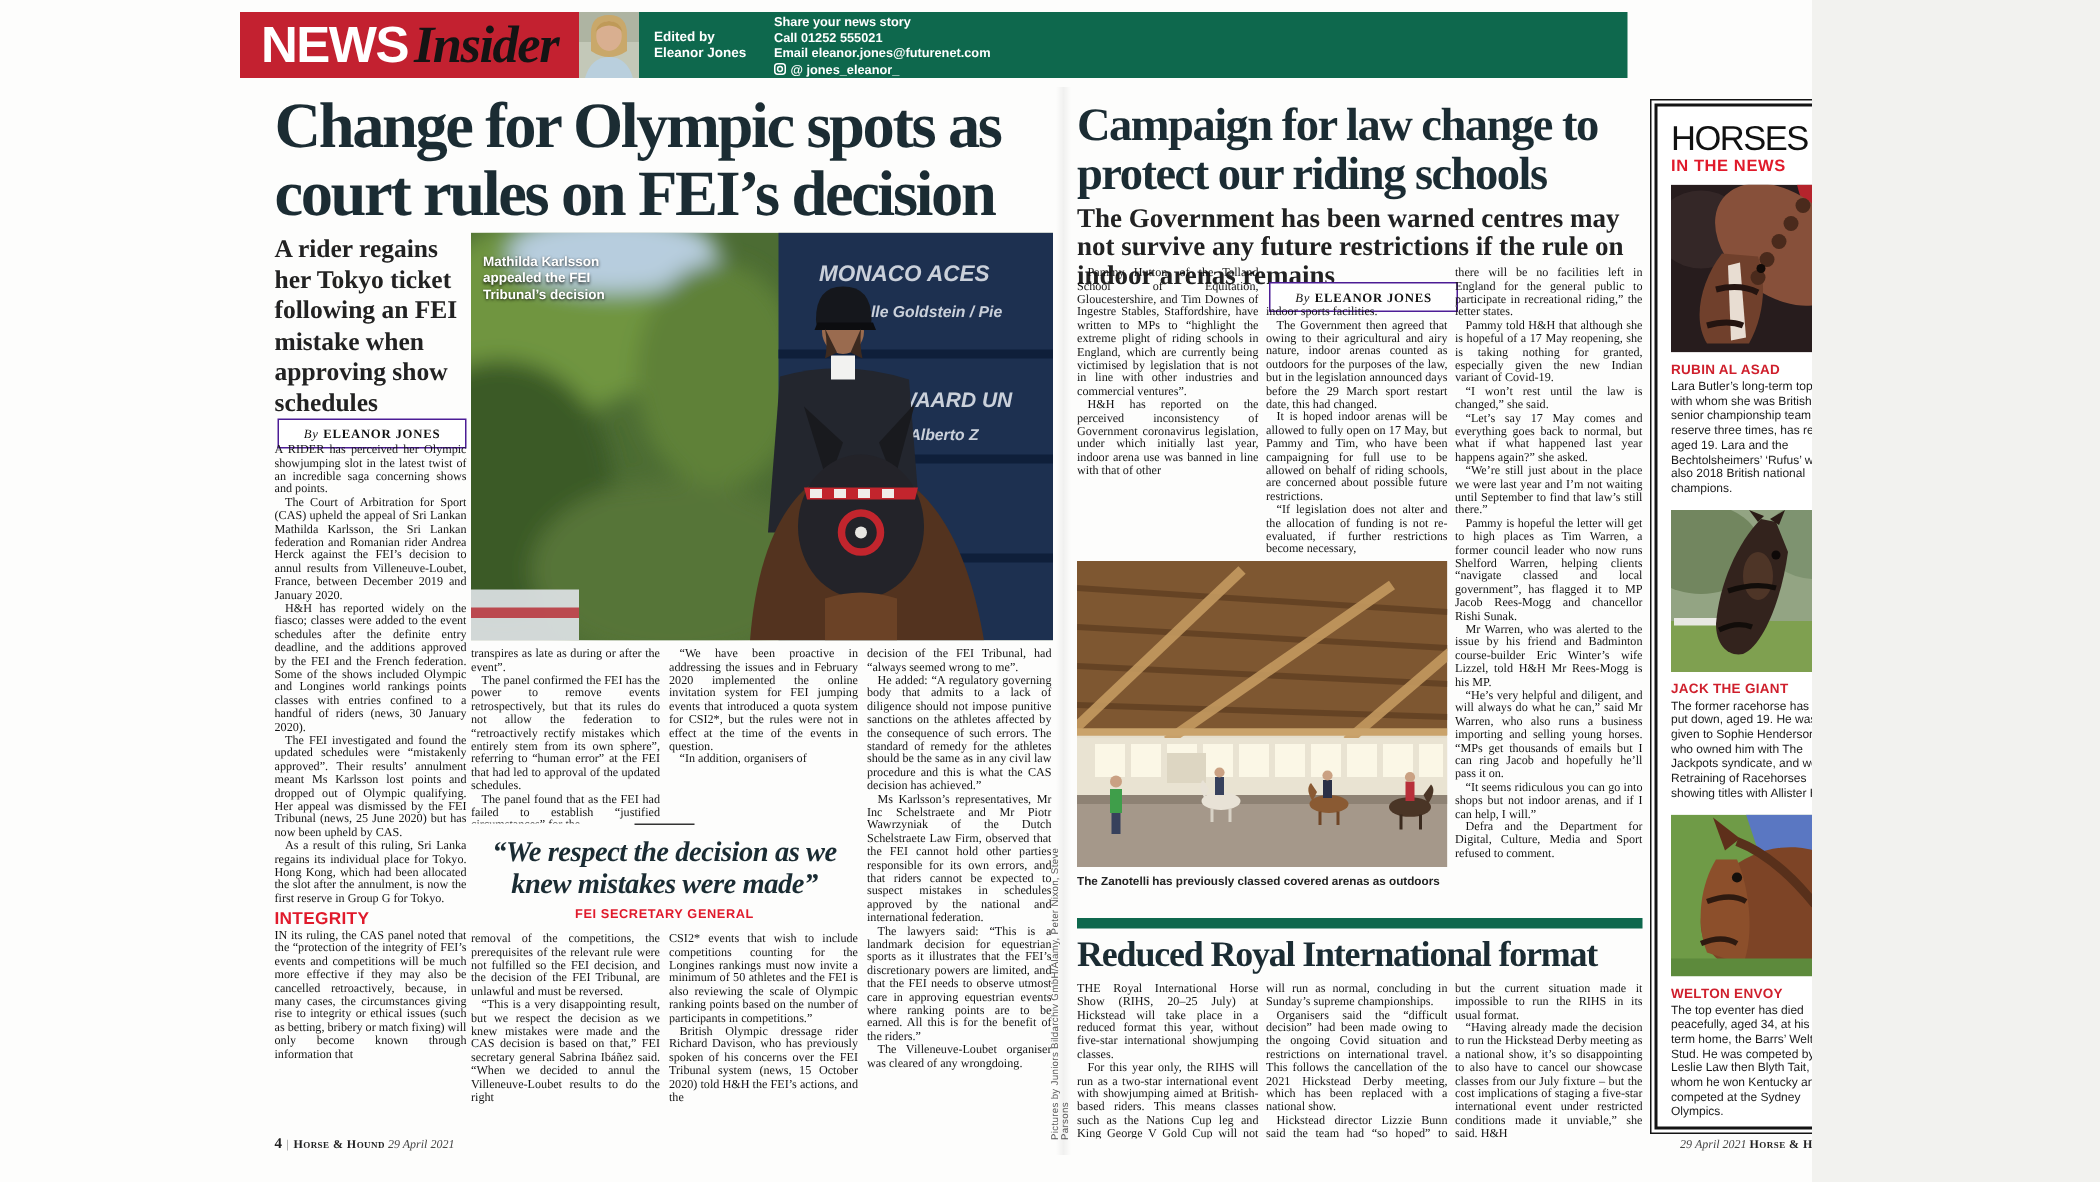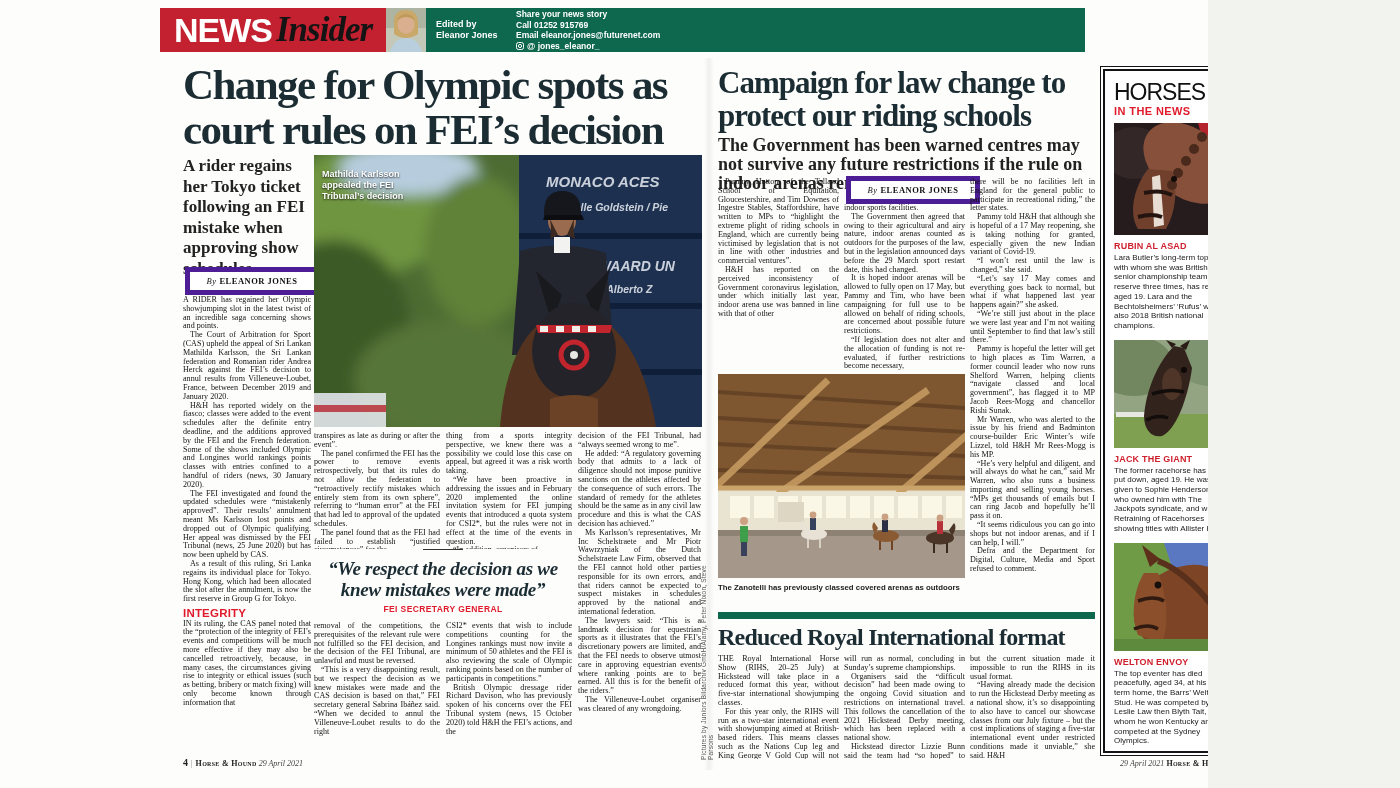--- a/index.html
+++ b/index.html
@@ -18,22 +18,22 @@
   .contact{margin-left:14px;font-size:8.5px;font-weight:bold;line-height:10.5px;}
   .ig-row{display:flex;align-items:center;gap:3px;}
 
   
   .hl{font-weight:bold;color:#1b2c33;}
   .left-hl{left:183px;top:62px;width:525px;font-size:43px;line-height:45px;letter-spacing:-1.6px;}
   .right-hl{left:718px;top:66px;width:385px;font-size:31px;line-height:33px;letter-spacing:-1px;}
   .left-stand{left:183px;top:156px;width:132px;font-size:17px;line-height:20.5px;font-weight:bold;color:#222;}
   .right-stand{left:718px;top:136px;width:380px;font-size:18px;line-height:19px;font-weight:bold;color:#222;}
 
-  .byline-box{width:124px;height:18px;border:5px solid #4c1d95;display:flex;align-items:center;justify-content:center;
-    font-size:8.5px;letter-spacing:0.5px;color:#111;background:#fff;}
+  .byline-box{width:124px;height:18px;border:1px solid #4c1d95;display:flex;align-items:center;justify-content:center;
+    font-size:8.5px;letter-spacing:0.5px;color:#111;background:#fff;margin-top:12px;}
   .byline-box i{margin-right:3px;}
 
   
   .col{font-size:8.1px;line-height:8.8px;text-align:justify;overflow:hidden;color:#131313;}
   .col p{margin:0;}
   .col p.ind{text-indent:7px;}
   .subhead{font-family:"Liberation Sans",sans-serif;font-weight:bold;color:#e01a2b;font-size:11.5px;margin:5px 0 2px;letter-spacing:0.2px;}
 
   .pullquote{left:314px;top:549px;width:258px;text-align:center;}
   .pq-rule{width:40px;height:1px;background:#333;margin:0 auto 8px;}
@@ -92,21 +92,21 @@
       <path d="M4 44 Q8 30 20 30 Q32 30 36 44 Z" fill="#b9cfdd"></path>
     </svg>
   </div>
   <div class="abs banner-green sans">
     <div class="edited">
       <div>Edited by</div>
       <div>Eleanor Jones</div>
     </div>
     <div class="contact">
       <div>Share your news story</div>
-      <div>Call 01252 915769</div>
+      <div>Call 01252 555021</div>
       <div>Email eleanor.jones@futurenet.com</div>
       <div class="ig-row">
         <svg width="8" height="8" viewBox="0 0 8 8">
           <rect x="0.5" y="0.5" width="7" height="7" rx="2" fill="none" stroke="#fff" stroke-width="1"></rect>
           <circle cx="4" cy="4" r="1.6" fill="none" stroke="#fff" stroke-width="1"></circle>
         </svg>
         <span>@ jones_eleanor_</span>
       </div>
     </div>
   </div>
@@ -172,39 +172,38 @@
         <path d="M226 171 h8 v6 h-8 z M242 171 h8 v6 h-8 z M258 171 h8 v6 h-8 z M274 171 h8 v6 h-8 z" fill="#f0ede9"></path>
         <path d="M236 244 Q260 236 284 244 L284 272 L236 272 Z" fill="#6b4226"></path>
       </g>
       <rect x="0" y="238" width="72" height="34" fill="#dde2e5" opacity="0.92"></rect>
       <rect x="0" y="250" width="72" height="7" fill="#b83a40" opacity="0.9"></rect>
     </svg>
     <div class="photo-cap-overlay sans">Mathilda Karlsson appealed the FEI Tribunal’s decision</div>
   </div>
 
   <div class="abs col" style="left:183px;top:296px;width:128px;height:460px;">
-    <p>A RIDER has regained her Olympic showjumping slot in the latest twist of an incredible saga concerning shows and points.</p>
+    <p>A RIDER has perceived her Olympic showjumping slot in the latest twist of an incredible saga concerning shows and points.</p>
     <p class="ind">The Court of Arbitration for Sport (CAS) upheld the appeal of Sri Lankan Mathilda Karlsson, the Sri Lankan federation and Romanian rider Andrea Herck against the FEI’s decision to annul results from Villeneuve-Loubet, France, between December 2019 and January 2020.</p>
     <p class="ind">H&amp;H has reported widely on the fiasco; classes were added to the event schedules after the definite entry deadline, and the additions approved by the FEI and the French federation. Some of the shows included Olympic and Longines world rankings points classes with entries confined to a handful of riders (news, 30 January 2020).</p>
     <p class="ind">The FEI investigated and found the updated schedules were “mistakenly approved”. Their results’ annulment meant Ms Karlsson lost points and dropped out of Olympic qualifying. Her appeal was dismissed by the FEI Tribunal (news, 25 June 2020) but has now been upheld by CAS.</p>
     <p class="ind">As a result of this ruling, Sri Lanka regains its individual place for Tokyo. Hong Kong, which had been allocated the slot after the annulment, is now the first reserve in Group G for Tokyo.</p>
     <h2 class="subhead">INTEGRITY</h2>
     <p>IN its ruling, the CAS panel noted that the “protection of the integrity of FEI’s events and competitions will be much more effective if they may also be cancelled retroactively, because, in many cases, the circumstances giving rise to integrity or ethical issues (such as betting, bribery or match fixing) will only become known through information that</p>
   </div>
   <div class="abs col" style="left:314px;top:432px;width:126px;height:117px;">
     <p>transpires as late as during or after the event”.</p>
     <p class="ind">The panel confirmed the FEI has the power to remove events retrospectively, but that its rules do not allow the federation to “retroactively rectify mistakes which entirely stem from its own sphere”, referring to “human error” at the FEI that had led to approval of the updated schedules.</p>
     <p class="ind">The panel found that as the FEI had failed to establish “justified circumstances” for the</p>
   </div>
   <div class="abs col" style="left:314px;top:622px;width:126px;height:134px;">
     <p>removal of the competitions, the prerequisites of the relevant rule were not fulfilled so the FEI decision, and the decision of the FEI Tribunal, are unlawful and must be reversed.</p>
     <p class="ind">“This is a very disappointing result, but we respect the decision as we knew mistakes were made and the CAS decision is based on that,” FEI secretary general Sabrina Ibáñez said. “When we decided to annul the Villeneuve-Loubet results to do the right</p>
   </div>
   <div class="abs col" style="left:446px;top:432px;width:126px;height:117px;">
-    <p>thing from a sports integrity perspective, we knew there was a possibility we could lose this case on appeal, but agreed it was a risk worth taking.</p>
     <p class="ind">“We have been proactive in addressing the issues and in February 2020 implemented the online invitation system for FEI jumping events that introduced a quota system for CSI2*, but the rules were not in effect at the time of the events in question.</p>
     <p class="ind">“In addition, organisers of</p>
   </div>
   <div class="abs col" style="left:446px;top:622px;width:126px;height:134px;">
     <p>CSI2* events that wish to include competitions counting for the Longines rankings must now invite a minimum of 50 athletes and the FEI is also reviewing the scale of Olympic ranking points based on the number of participants in competitions.”</p>
     <p class="ind">British Olympic dressage rider Richard Davison, who has previously spoken of his concerns over the FEI Tribunal system (news, 15 October 2020) told H&amp;H the FEI’s actions, and the</p>
   </div>
   <div class="abs col" style="left:578px;top:432px;width:123px;height:324px;">
     <p>decision of the FEI Tribunal, had “always seemed wrong to me”.</p>
     <p class="ind">He added: “A regulatory governing body that admits to a lack of diligence should not impose punitive sanctions on the athletes affected by the consequence of such errors. The standard of remedy for the athletes should be the same as in any civil law procedure and this is what the CAS decision has achieved.”</p>

